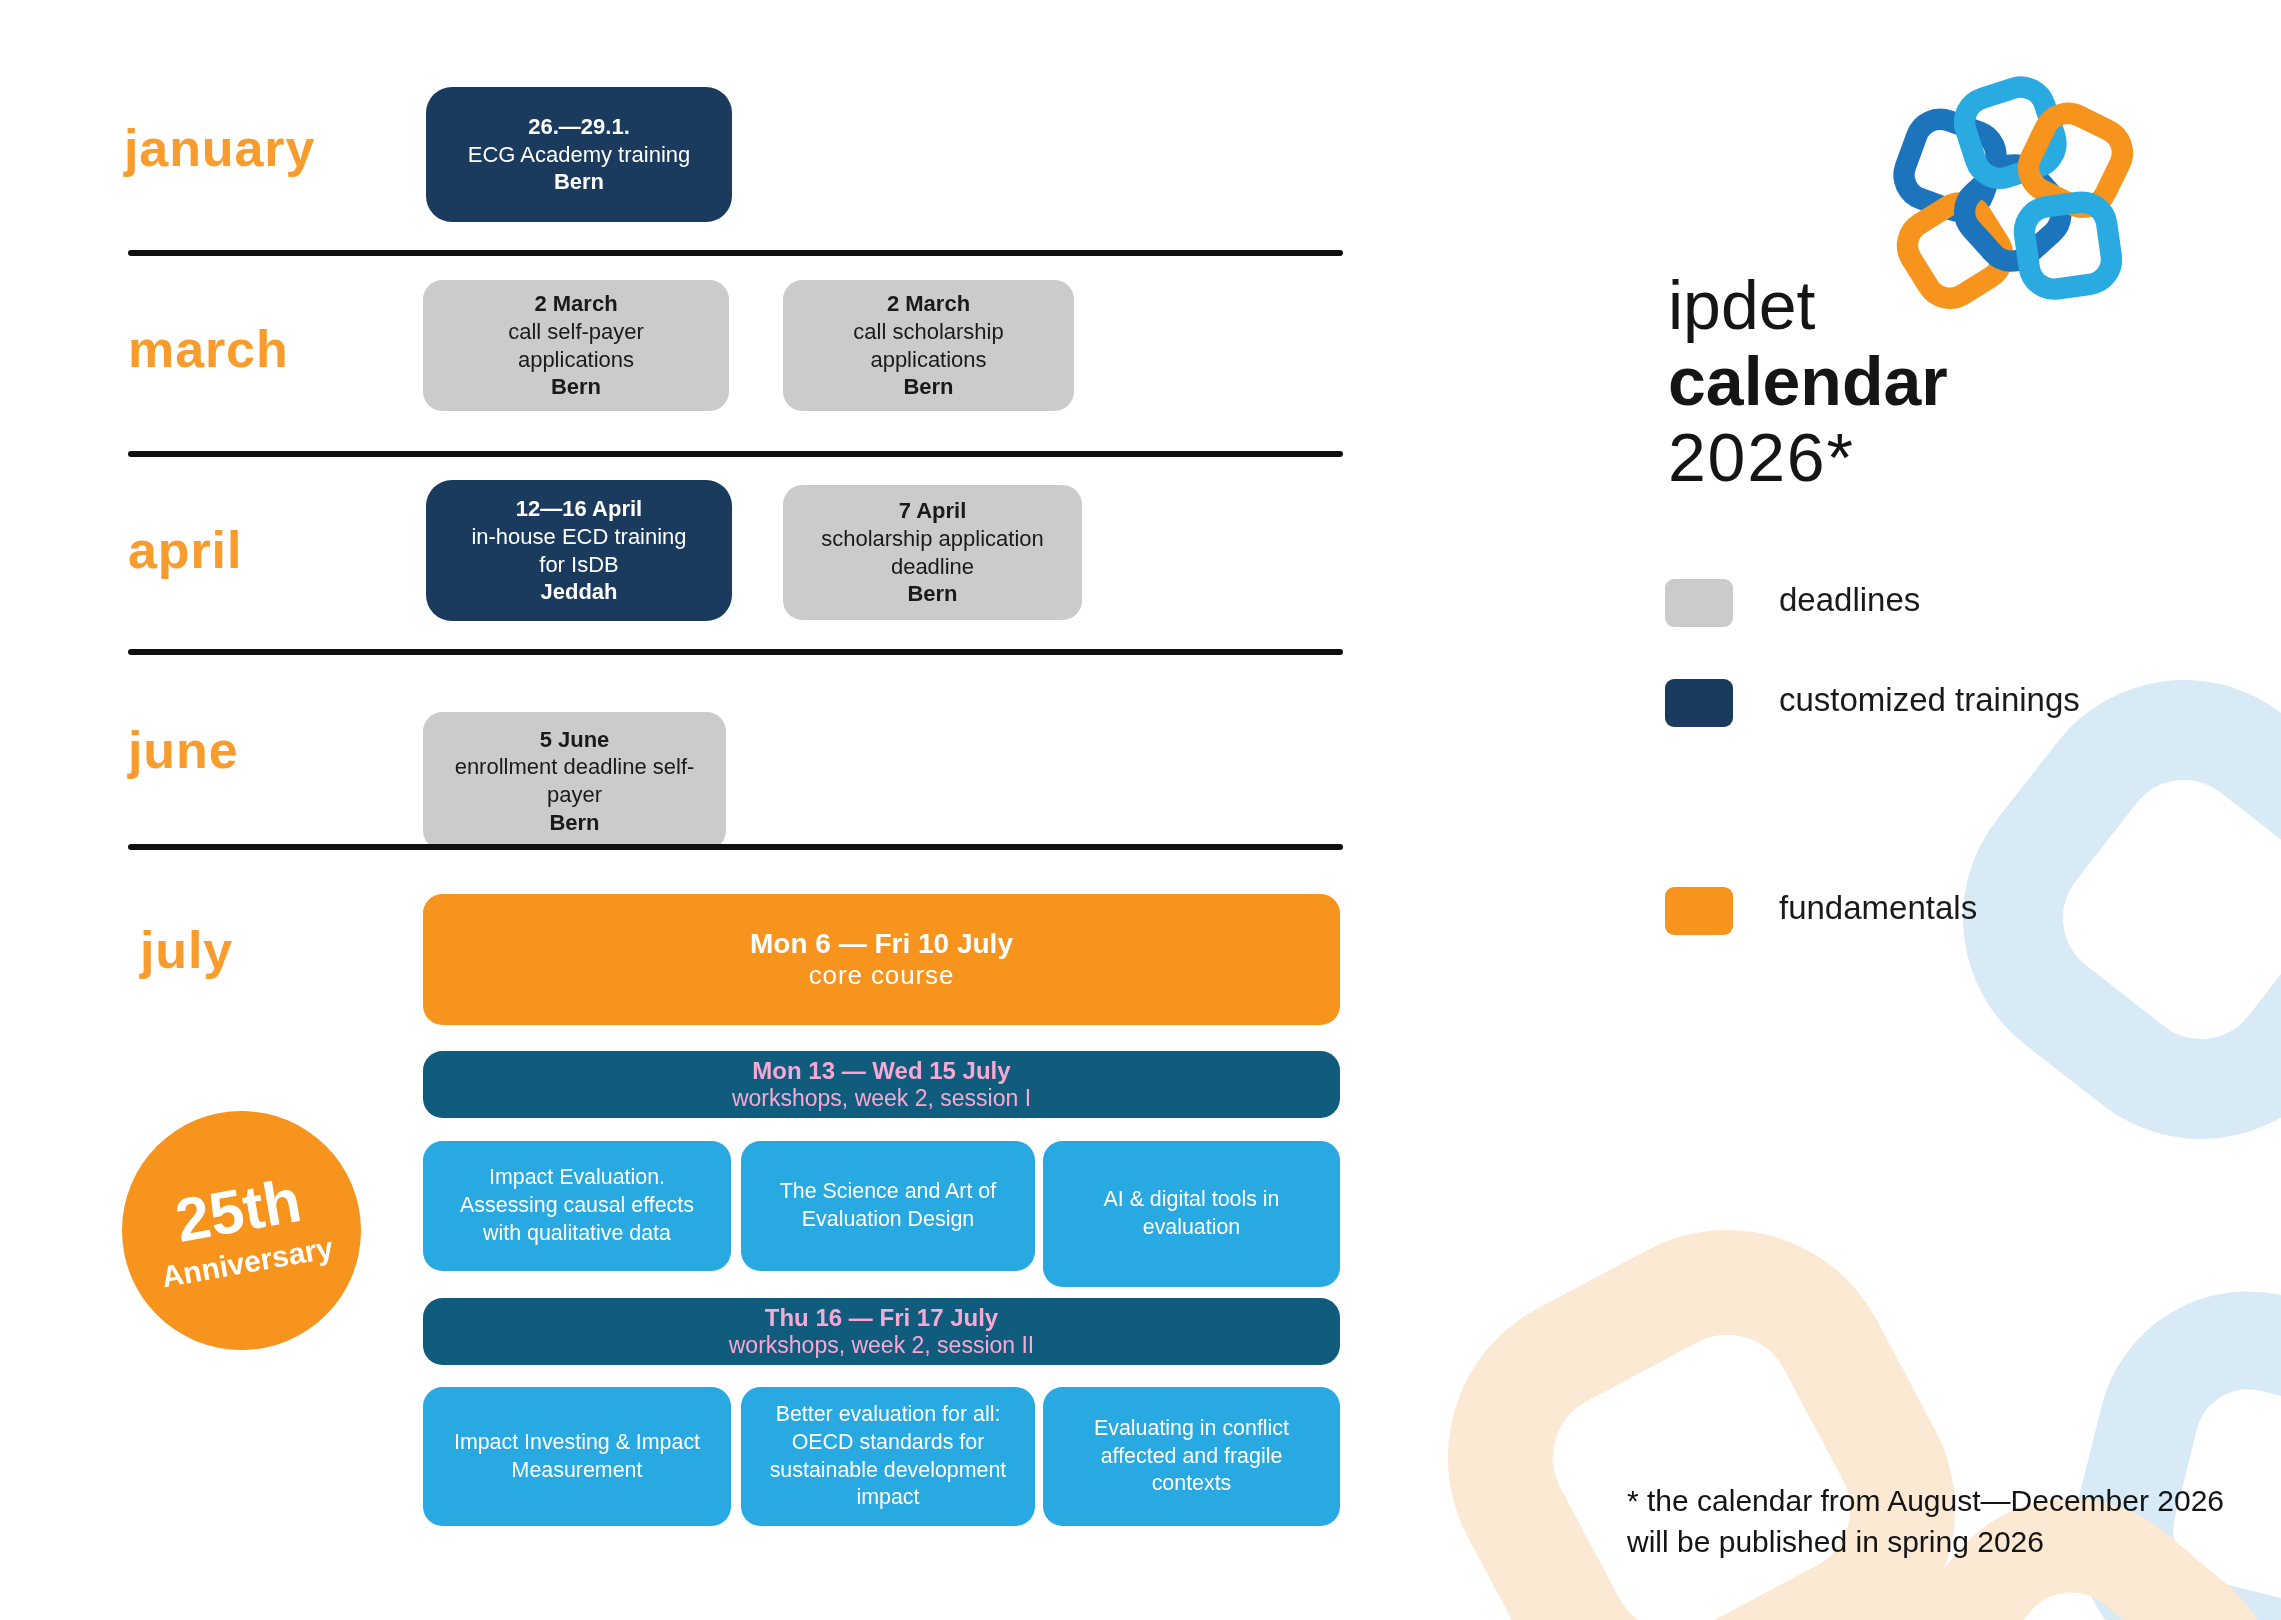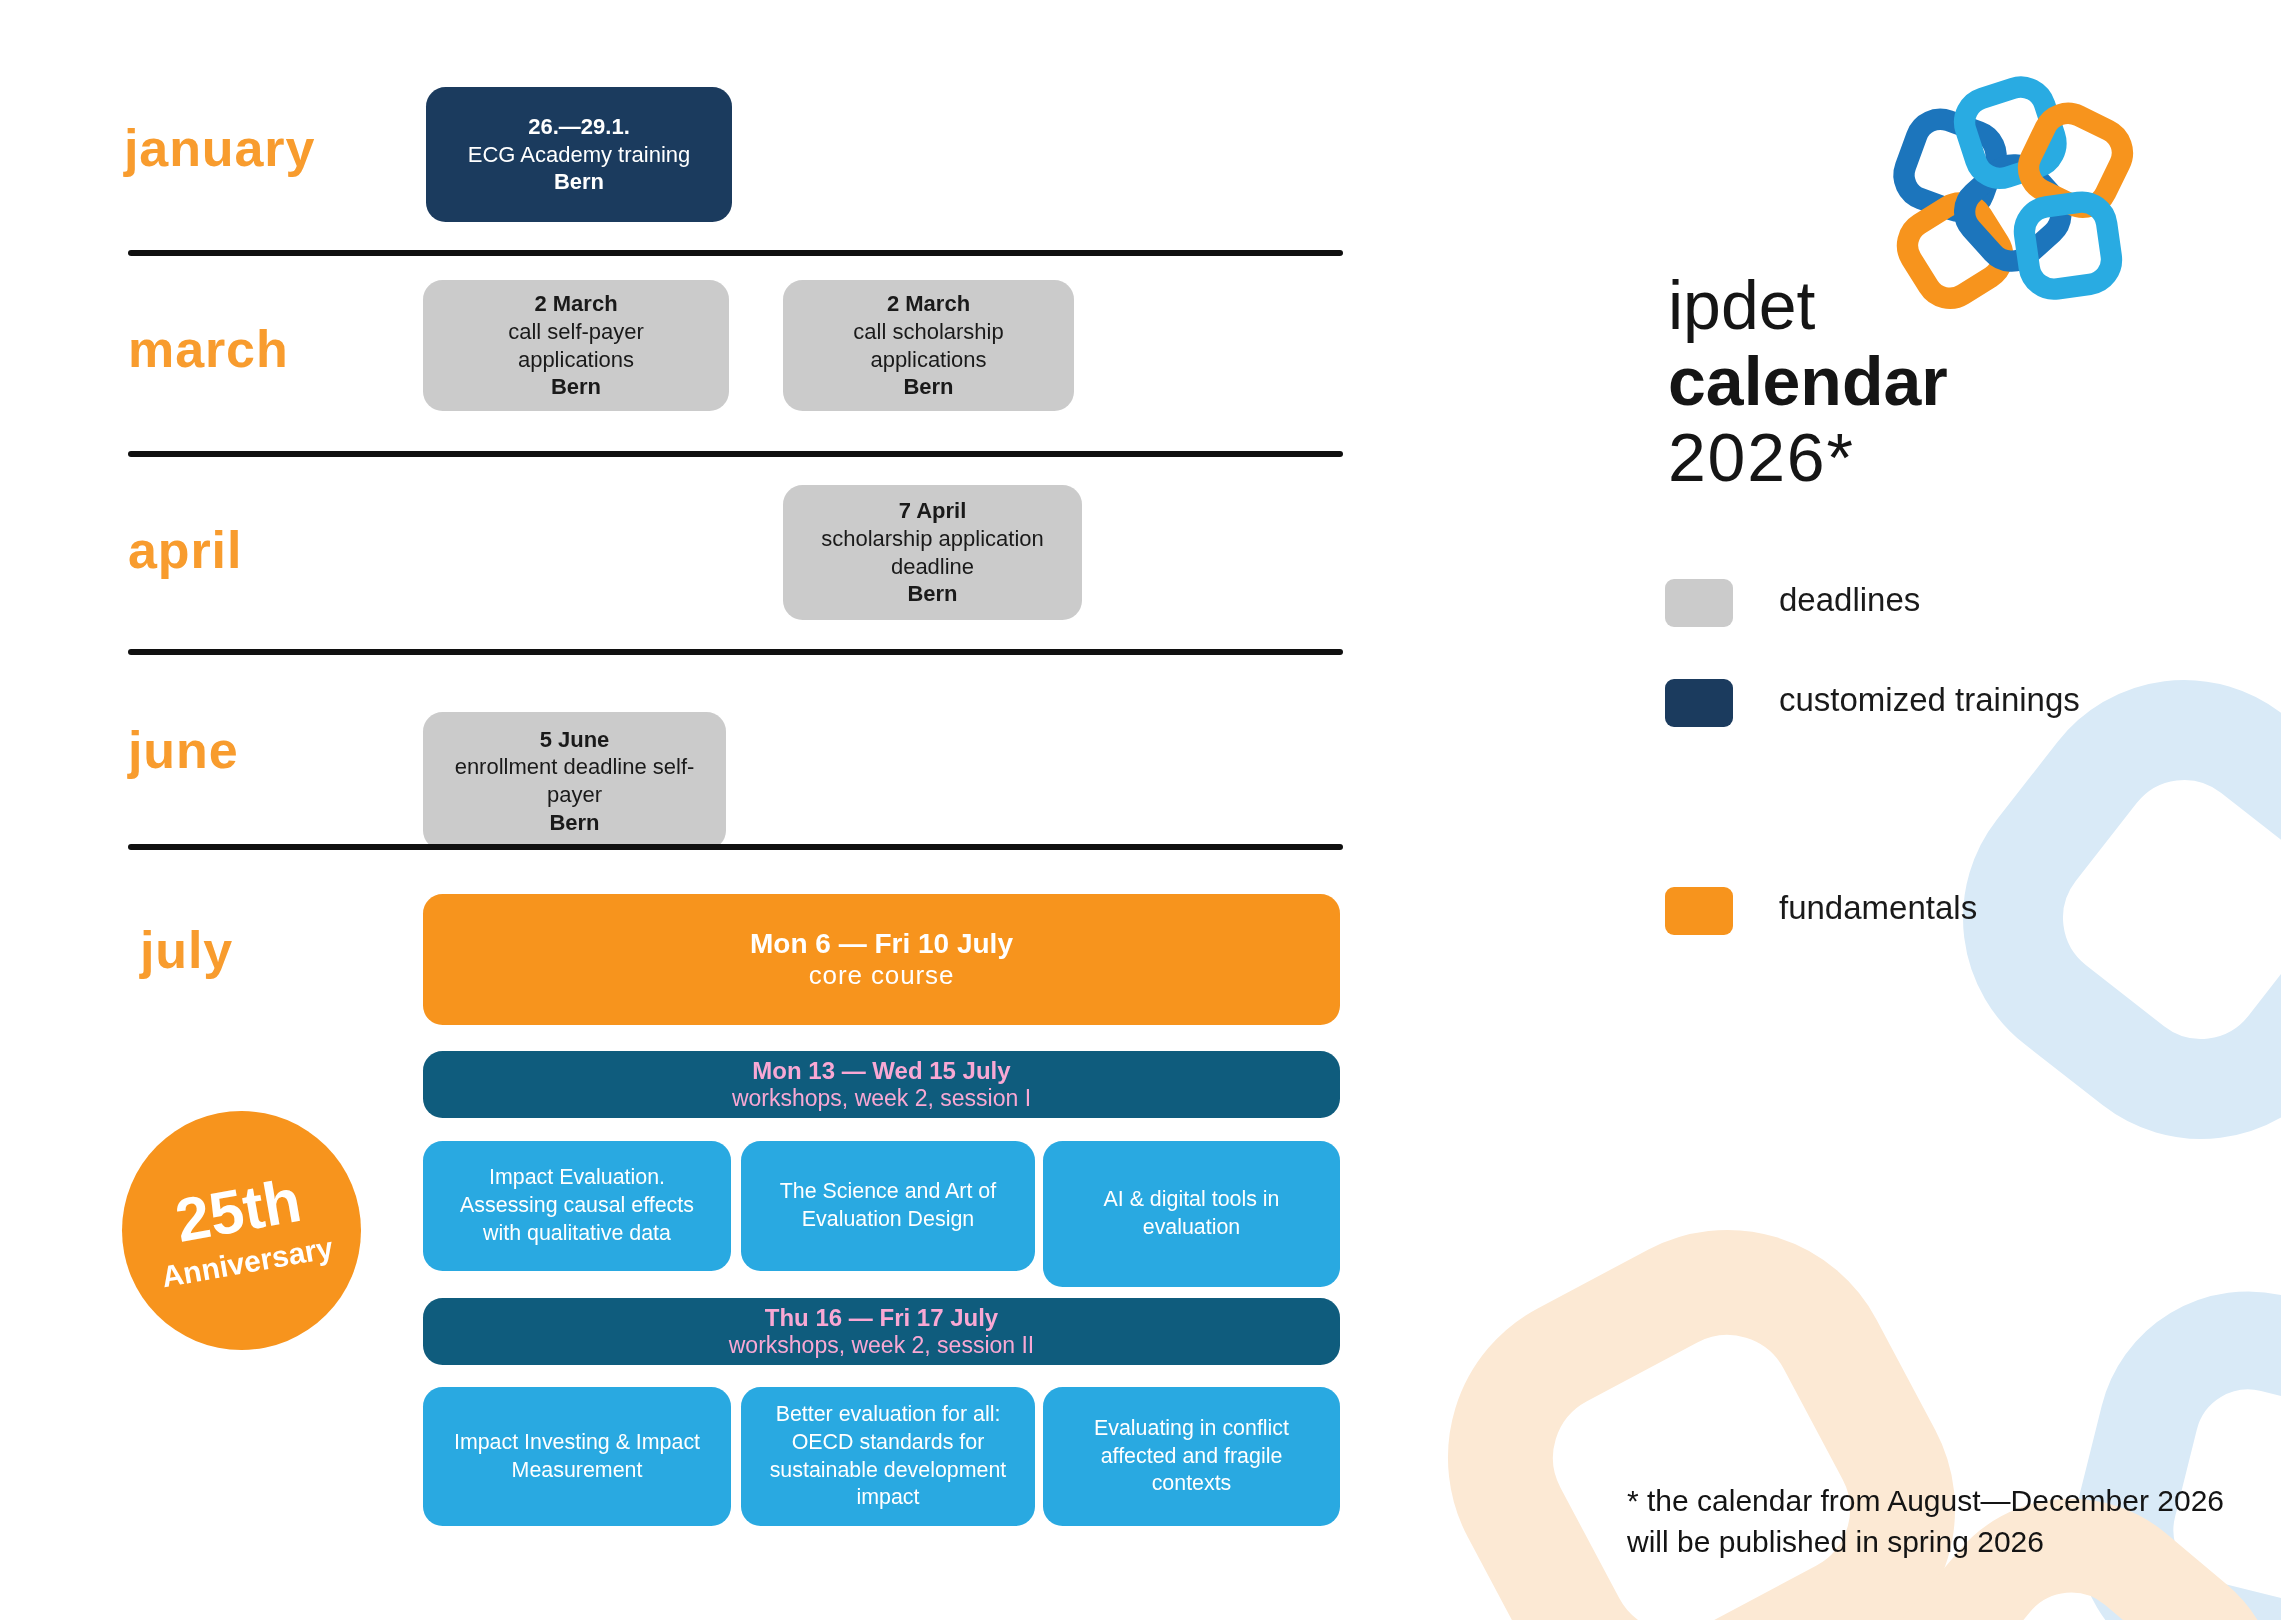--- a/index.html
+++ b/index.html
@@ -51,21 +51,21 @@
     border-radius:19.6px;
     display:flex;
     flex-direction:column;
     justify-content:center;
     align-items:center;
     text-align:center;
     padding:9px 30px;
   }
   .card .line { font-size:22px; line-height:1.26; }
   .card .card-date, .card .card-location { font-weight:700; }
-  .card.navy { background:#1b3b5e; color:#ffffff; }
+  .card.navy { background:#1b3b5e; color:#ffffff;border-radius:26px; }
   .card.gray { background:#cbcbcb; color:#1a1a1a; }
   .card.orange { background:#f7941d; color:#ffffff; }
   .card.teal { background:#0f5c7d; color:#f9a8d4; }
   .card.blue { background:#29a9e1; color:#ffffff; }
   .card.orange .card-date { font-size:28px; }
   .card.orange .card-sub  { font-size:26px; letter-spacing:0.9px; }
   .card.teal .card-date { font-size:24px; }
   .card.teal .card-sub  { font-size:23px; }
   .card.blue .ws-text { font-size:21.4px; line-height:1.3; }
 
@@ -143,20 +143,25 @@
     <div class="line card-location">Bern</div>
   </div>
   <div class="card gray" style="left:783px; top:280px; width:291px; height:131px;">
     <div class="line card-date">2 March</div>
     <div class="line card-title">call scholarship applications</div>
     <div class="line card-location">Bern</div>
   </div>
   <div class="divider" style="top:451px;"></div>
 
   <div class="month-label" style="left:128px; top:520px;">april</div>
+  <div class="card navy" style="left:426px; top:480px; width:306px; height:141px;">
+    <div class="line card-date">12—16 April</div>
+    <div class="line card-title">in-house ECD training for IsDB</div>
+    <div class="line card-location">Jeddah</div>
+  </div>
   <div class="card gray" style="left:783px; top:485px; width:299px; height:135px;">
     <div class="line card-date">7 April</div>
     <div class="line card-title">scholarship application deadline</div>
     <div class="line card-location">Bern</div>
   </div>
   <div class="divider" style="top:649px;"></div>
 
   <div class="month-label" style="left:128px; top:720px;">june</div>
   <div class="card gray" style="left:423px; top:684px; width:303px; height:138px;margin-top:28px;">
     <div class="line card-date">5 June</div>

